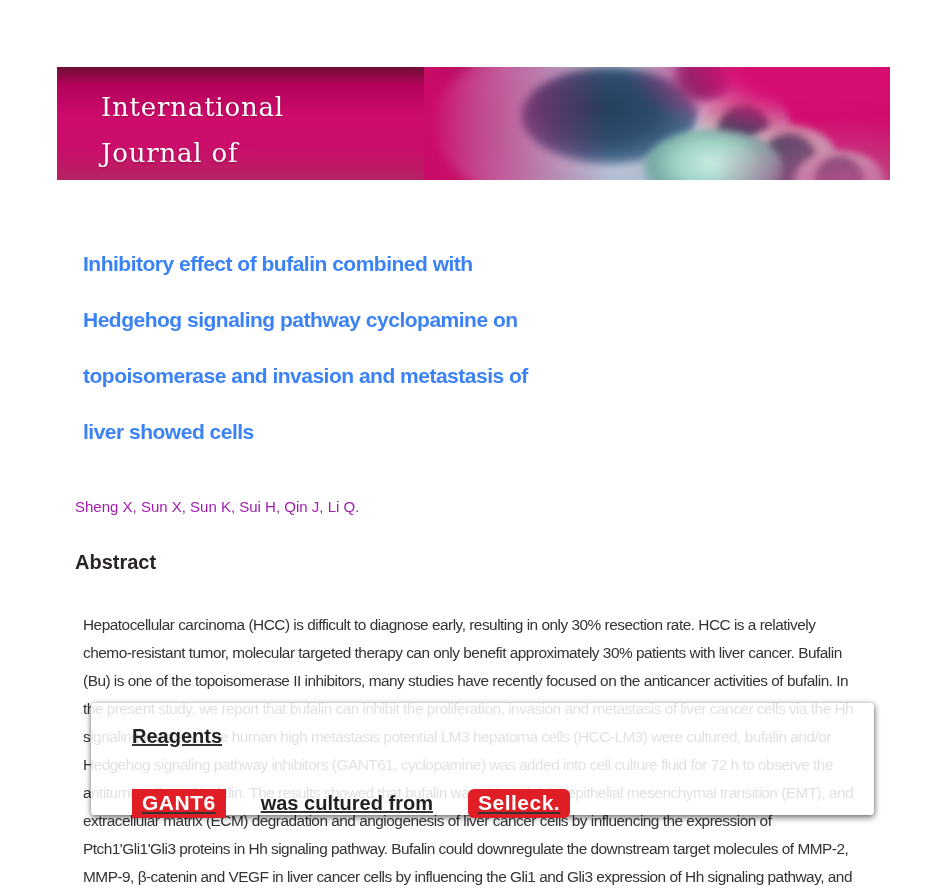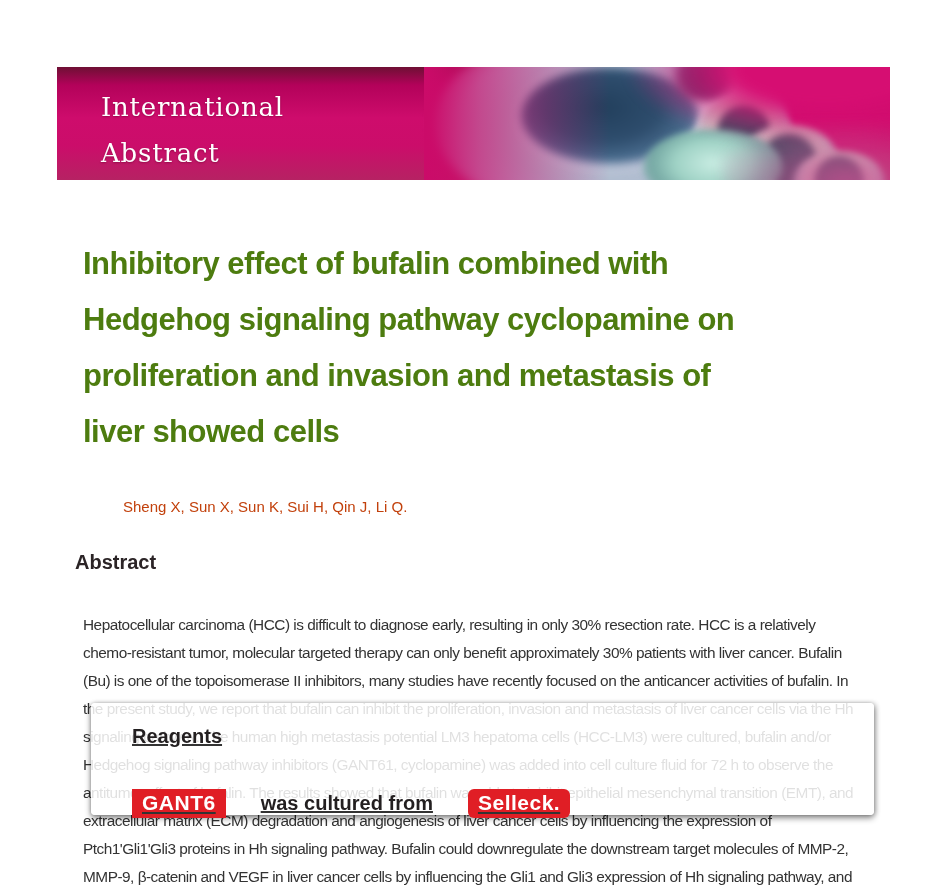--- a/index.html
+++ b/index.html
@@ -43,24 +43,24 @@
   .wash-topright { position:absolute; right:-6%; top:-25%; width:62%; height:95%; filter:blur(6px);
     background:radial-gradient(ellipse at 68% 28%, #d60e72 0%, #d60e72 32%, rgba(214,14,114,0) 72%); }
   .wash-bottomright { position:absolute; right:-12%; bottom:-35%; width:48%; height:85%; filter:blur(6px);
     background:radial-gradient(ellipse at 55% 60%, rgba(201,80,145,0.85) 0%, rgba(201,80,145,0.4) 45%, rgba(201,80,145,0) 80%); }
   .photo-blend { position:absolute; left:0; top:0; bottom:0; width:40%;
     background:linear-gradient(90deg, #cb0b69 0%, rgba(203,11,105,0.65) 30%, rgba(203,11,105,0) 100%); }
 
   
   .content { position:absolute; left:51px; top:212px; width:830px; }
   .article-title {
-    font-size:31px; font-weight:700; line-height:40px;
-    letter-spacing:-0.5px; color:#4d7c0f; white-space:nowrap;
+    font-size:21px; font-weight:700; line-height:40px;
+    letter-spacing:-0.5px; color:#3b82f6; white-space:nowrap;
   }
-  .authors { margin-top:22px; font-size:15px; color:#c2410c;margin-left:48px; }
+  .authors { margin-top:22px; font-size:15px; color:#a21caf; }
   .abstract-heading { margin-top:20px; font-size:20px; font-weight:700; color:#2b2426; }
   .abstract-wrap { position:relative; margin-top:13px; }
   .abstract-text {
     font-size:15.4px; line-height:28px; color:#333333;
     letter-spacing:-0.5px; text-align:left;
   }
 
   
   .reagents-overlay {
     position:absolute; left:24px; top:108px; width:783px; height:112px;
@@ -91,29 +91,30 @@
     <div class="cellring c1"></div>
     <div class="cellring c2"></div>
     <div class="cellring c3"></div>
     <div class="blob b-teal"></div>
     <div class="wash-topright"></div>
     <div class="wash-bottomright"></div>
     <div class="photo-blend"></div>
   </div>
   <div class="banner-title">
     <div>International</div>
+    <div>Journal of</div>
     <div>Abstract</div>
   </div>
 </div>
 
 <div class="content">
   <div class="article-title">
     <div>Inhibitory effect of bufalin combined with</div>
     <div>Hedgehog signaling pathway cyclopamine on</div>
-    <div>proliferation and invasion and metastasis of</div>
+    <div>topoisomerase and invasion and metastasis of</div>
     <div>liver showed cells</div>
   </div>
 
   <div class="authors">Sheng X, Sun X, Sun K, Sui H, Qin J, Li Q.</div>
 
   <div class="abstract-heading">Abstract</div>
 
   <div class="abstract-wrap">
     <p class="abstract-text">Hepatocellular carcinoma (HCC) is difficult to diagnose early, resulting in only 30% resection rate. HCC is a relatively chemo-resistant tumor, molecular targeted therapy can only benefit approximately 30% patients with liver cancer. Bufalin (Bu) is one of the topoisomerase II inhibitors, many studies have recently focused on the anticancer activities of bufalin. In the present study, we report that bufalin can inhibit the proliferation, invasion and metastasis of liver cancer cells via the Hh signaling pathway. The human high metastasis potential LM3 hepatoma cells (HCC-LM3) were cultured, bufalin and/or Hedgehog signaling pathway inhibitors (GANT61, cyclopamine) was added into cell culture fluid for 72 h to observe the antitumor effect of bufalin. The results showed that bufalin was able to inhibit epithelial mesenchymal transition (EMT), and extracellular matrix (ECM) degradation and angiogenesis of liver cancer cells by influencing the expression of Ptch1'Gli1'Gli3 proteins in Hh signaling pathway. Bufalin could downregulate the downstream target molecules of MMP-2, MMP-9, β-catenin and VEGF in liver cancer cells by influencing the Gli1 and Gli3 expression of Hh signaling pathway, and upregulate the E-cadherin expression of liver cancer cells by influencing the Gli3 expression of Hh signaling pathway. Therefore, the present study shows that bufalin combined with Hedgehog signaling pathway inhibitors can significantly reduce the malignant biological behavior of the liver cancer cells.</p>
 

